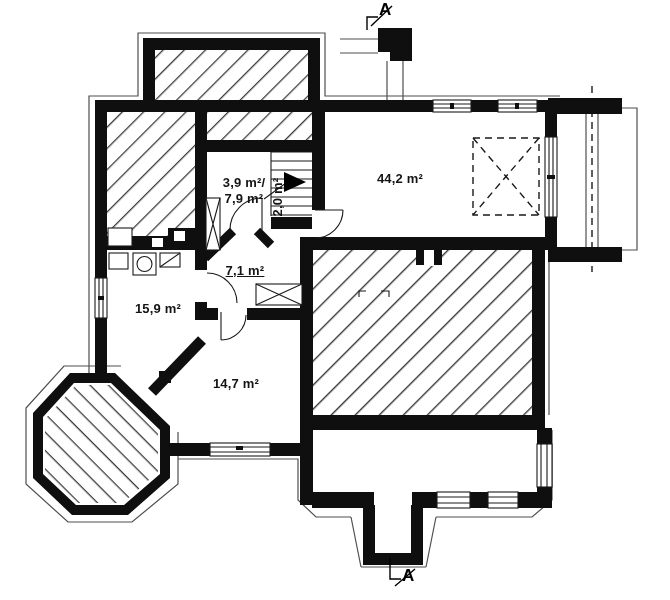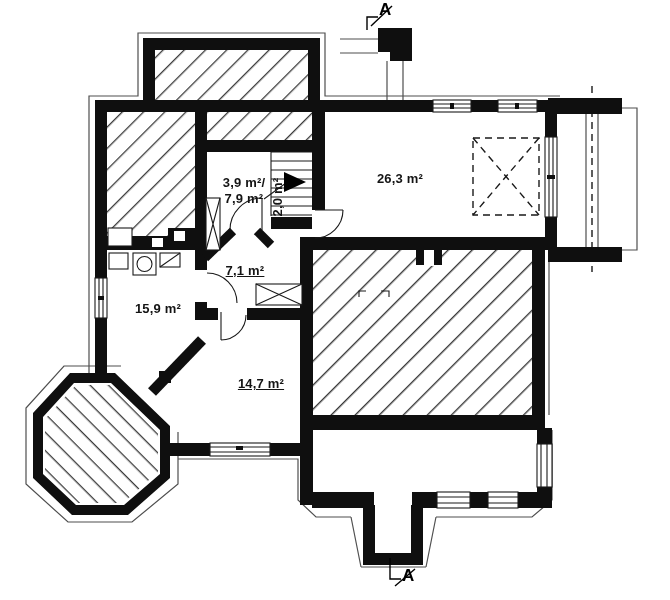--- a/index.html
+++ b/index.html
@@ -195,21 +195,21 @@
     <g>
       <path class="mk" d="M390,558 V579 H401"></path>
       <path class="mk" d="M395,586 L415,569"></path>
     </g>
   </g>
 </svg>
 
 <div class="lbl" style="left:206px;top:175px;width:76px;">3,9 m²/</div>
 <div class="lbl" style="left:206px;top:191px;width:76px;">7,9 m²</div>
 <div class="lbl rot" style="left:253px;top:190px;">2,0 m²</div>
-<div class="lbl" style="left:360px;top:171px;width:80px;">26,3 m²</div>
+<div class="lbl" style="left:360px;top:171px;width:80px;">44,2 m²</div>
 <div class="lbl" style="left:215px;top:263px;width:60px;text-decoration:underline;">7,1 m²</div>
 <div class="lbl" style="left:125px;top:301px;width:66px;">15,9 m²</div>
-<div class="lbl" style="left:226px;top:376px;width:70px;text-decoration:underline;">14,7 m²</div>
+<div class="lbl" style="left:201px;top:376px;width:70px;">14,7 m²</div>
 
 <div class="sec" style="left:379px;top:0px;">A</div>
 <div class="sec" style="left:402px;top:566px;">A</div>
 
 </div>
 
 </body></html>

